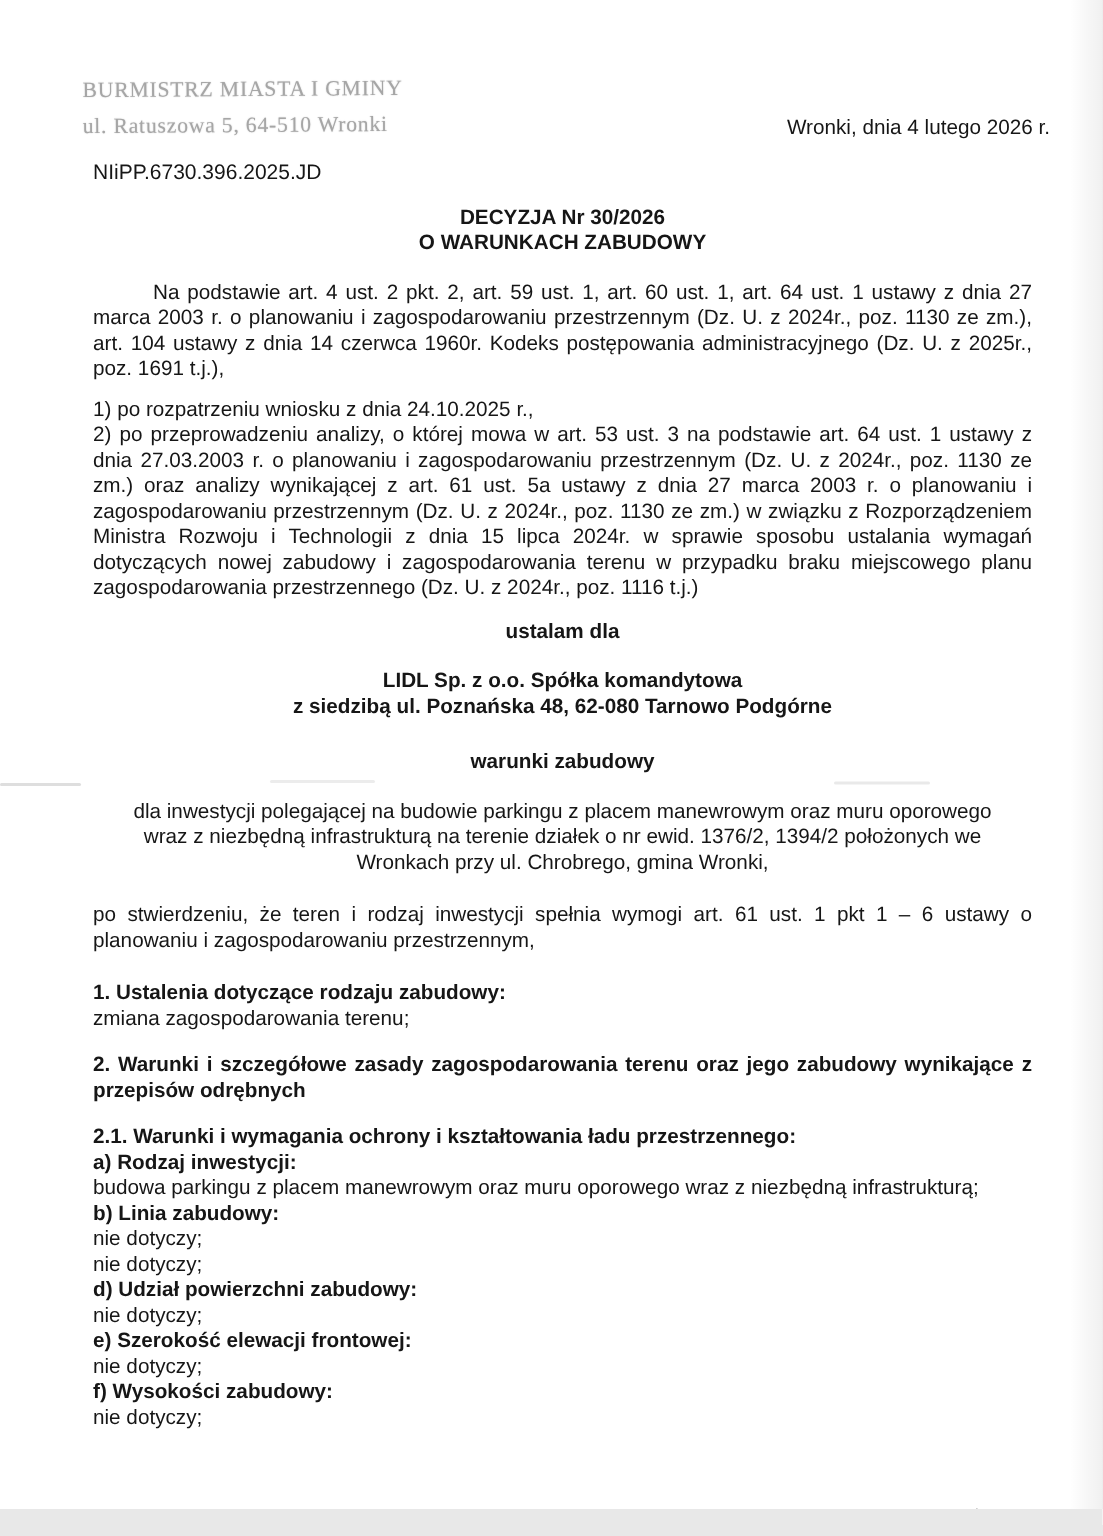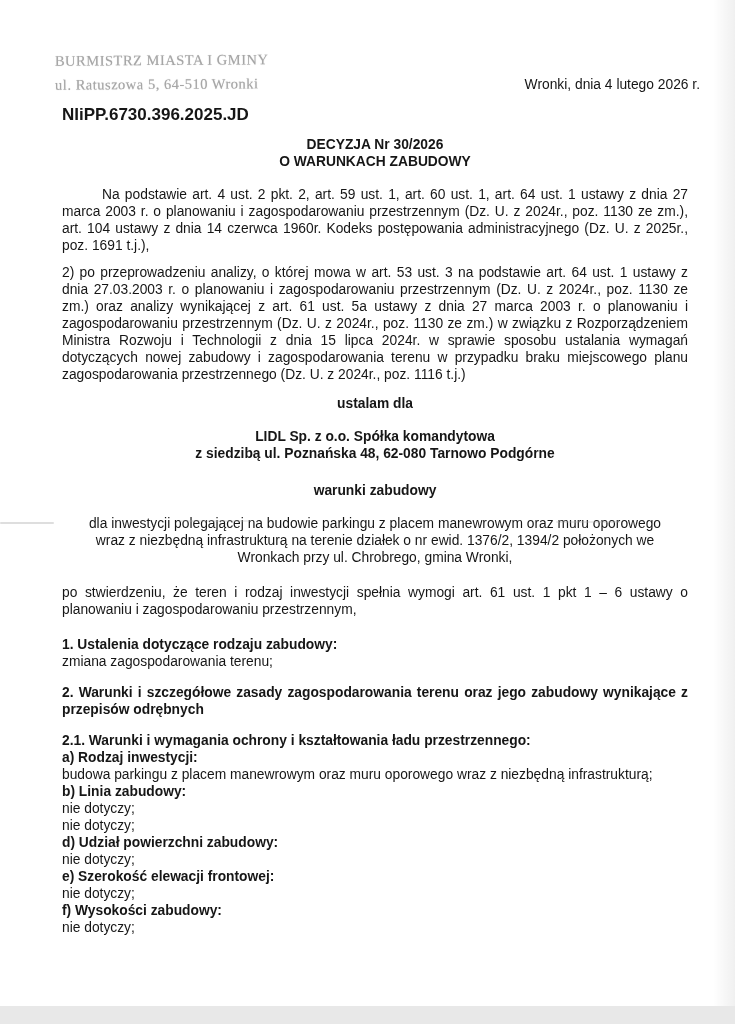--- a/index.html
+++ b/index.html
@@ -21,21 +21,21 @@
     position:absolute;left:55px;top:48px;
     font-family:"Liberation Serif", serif;
     color:#a6a6a6;
     font-size:14.5px;line-height:24px;
     letter-spacing:0.5px;
     transform:rotate(-0.4deg);
     text-shadow:0 0 1px #c9c9c9;
     white-space:nowrap;
   }
   .date-line{position:absolute;right:35px;top:76px;font-size:13.8px;}
-  .ref-number{position:absolute;left:62px;top:106px;font-size:17px;font-weight:bold;}
+  .ref-number{position:absolute;left:62px;top:106px;font-size:14px;}
   .title{ text-align:center;font-weight:bold;margin-top:8px; }
   .para{ text-align:justify; }
   .para.indent{ text-indent:40px; }
   .mt16{margin-top:16px;} .mt10{margin-top:10px;} .mt12{margin-top:12px;}
   .mt18{margin-top:18px;} .mt20{margin-top:20px;} .mt14{margin-top:14px;}
   .center-bold{ text-align:center;font-weight:bold; }
   .invest{ width:590px;margin:16px auto 0 auto;text-align:center; }
   .sec-heading{font-weight:bold;text-align:justify;}
   .entry-label{font-weight:bold;}
   .entry-value{text-align:justify;}
@@ -67,20 +67,21 @@
   <div class="content">
 
     <div class="title">
       <div>DECYZJA Nr 30/2026</div>
       <div>O WARUNKACH ZABUDOWY</div>
     </div>
 
     <div class="para indent mt16">Na podstawie art. 4 ust. 2 pkt. 2, art. 59 ust. 1, art. 60 ust. 1, art. 64 ust. 1 ustawy z dnia 27 marca 2003 r. o planowaniu i zagospodarowaniu przestrzennym (Dz. U. z 2024r., poz. 1130 ze zm.), art. 104 ustawy z dnia 14 czerwca 1960r. Kodeks postępowania administracyjnego (Dz. U. z 2025r., poz. 1691 t.j.),</div>
 
     <div class="mt10">
+      <div class="para">1) po rozpatrzeniu wniosku z dnia 24.10.2025 r.,</div>
       <div class="para">2) po przeprowadzeniu analizy, o której mowa w art. 53 ust. 3 na podstawie art. 64 ust. 1 ustawy z dnia 27.03.2003 r. o planowaniu i zagospodarowaniu przestrzennym (Dz. U. z 2024r., poz. 1130 ze zm.) oraz analizy wynikającej z art. 61 ust. 5a ustawy z dnia 27 marca 2003 r. o planowaniu i zagospodarowaniu przestrzennym (Dz. U. z 2024r., poz. 1130 ze zm.) w związku z Rozporządzeniem Ministra Rozwoju i Technologii z dnia 15 lipca 2024r. w sprawie sposobu ustalania wymagań dotyczących nowej zabudowy i zagospodarowania terenu w przypadku braku miejscowego planu zagospodarowania przestrzennego (Dz. U. z 2024r., poz. 1116 t.j.)</div>
     </div>
 
     <div class="center-bold mt12">ustalam dla</div>
 
     <div class="center-bold mt16">
       <div>LIDL Sp. z o.o. Spółka komandytowa</div>
       <div>z siedzibą ul. Poznańska 48, 62-080 Tarnowo Podgórne</div>
     </div>
 

